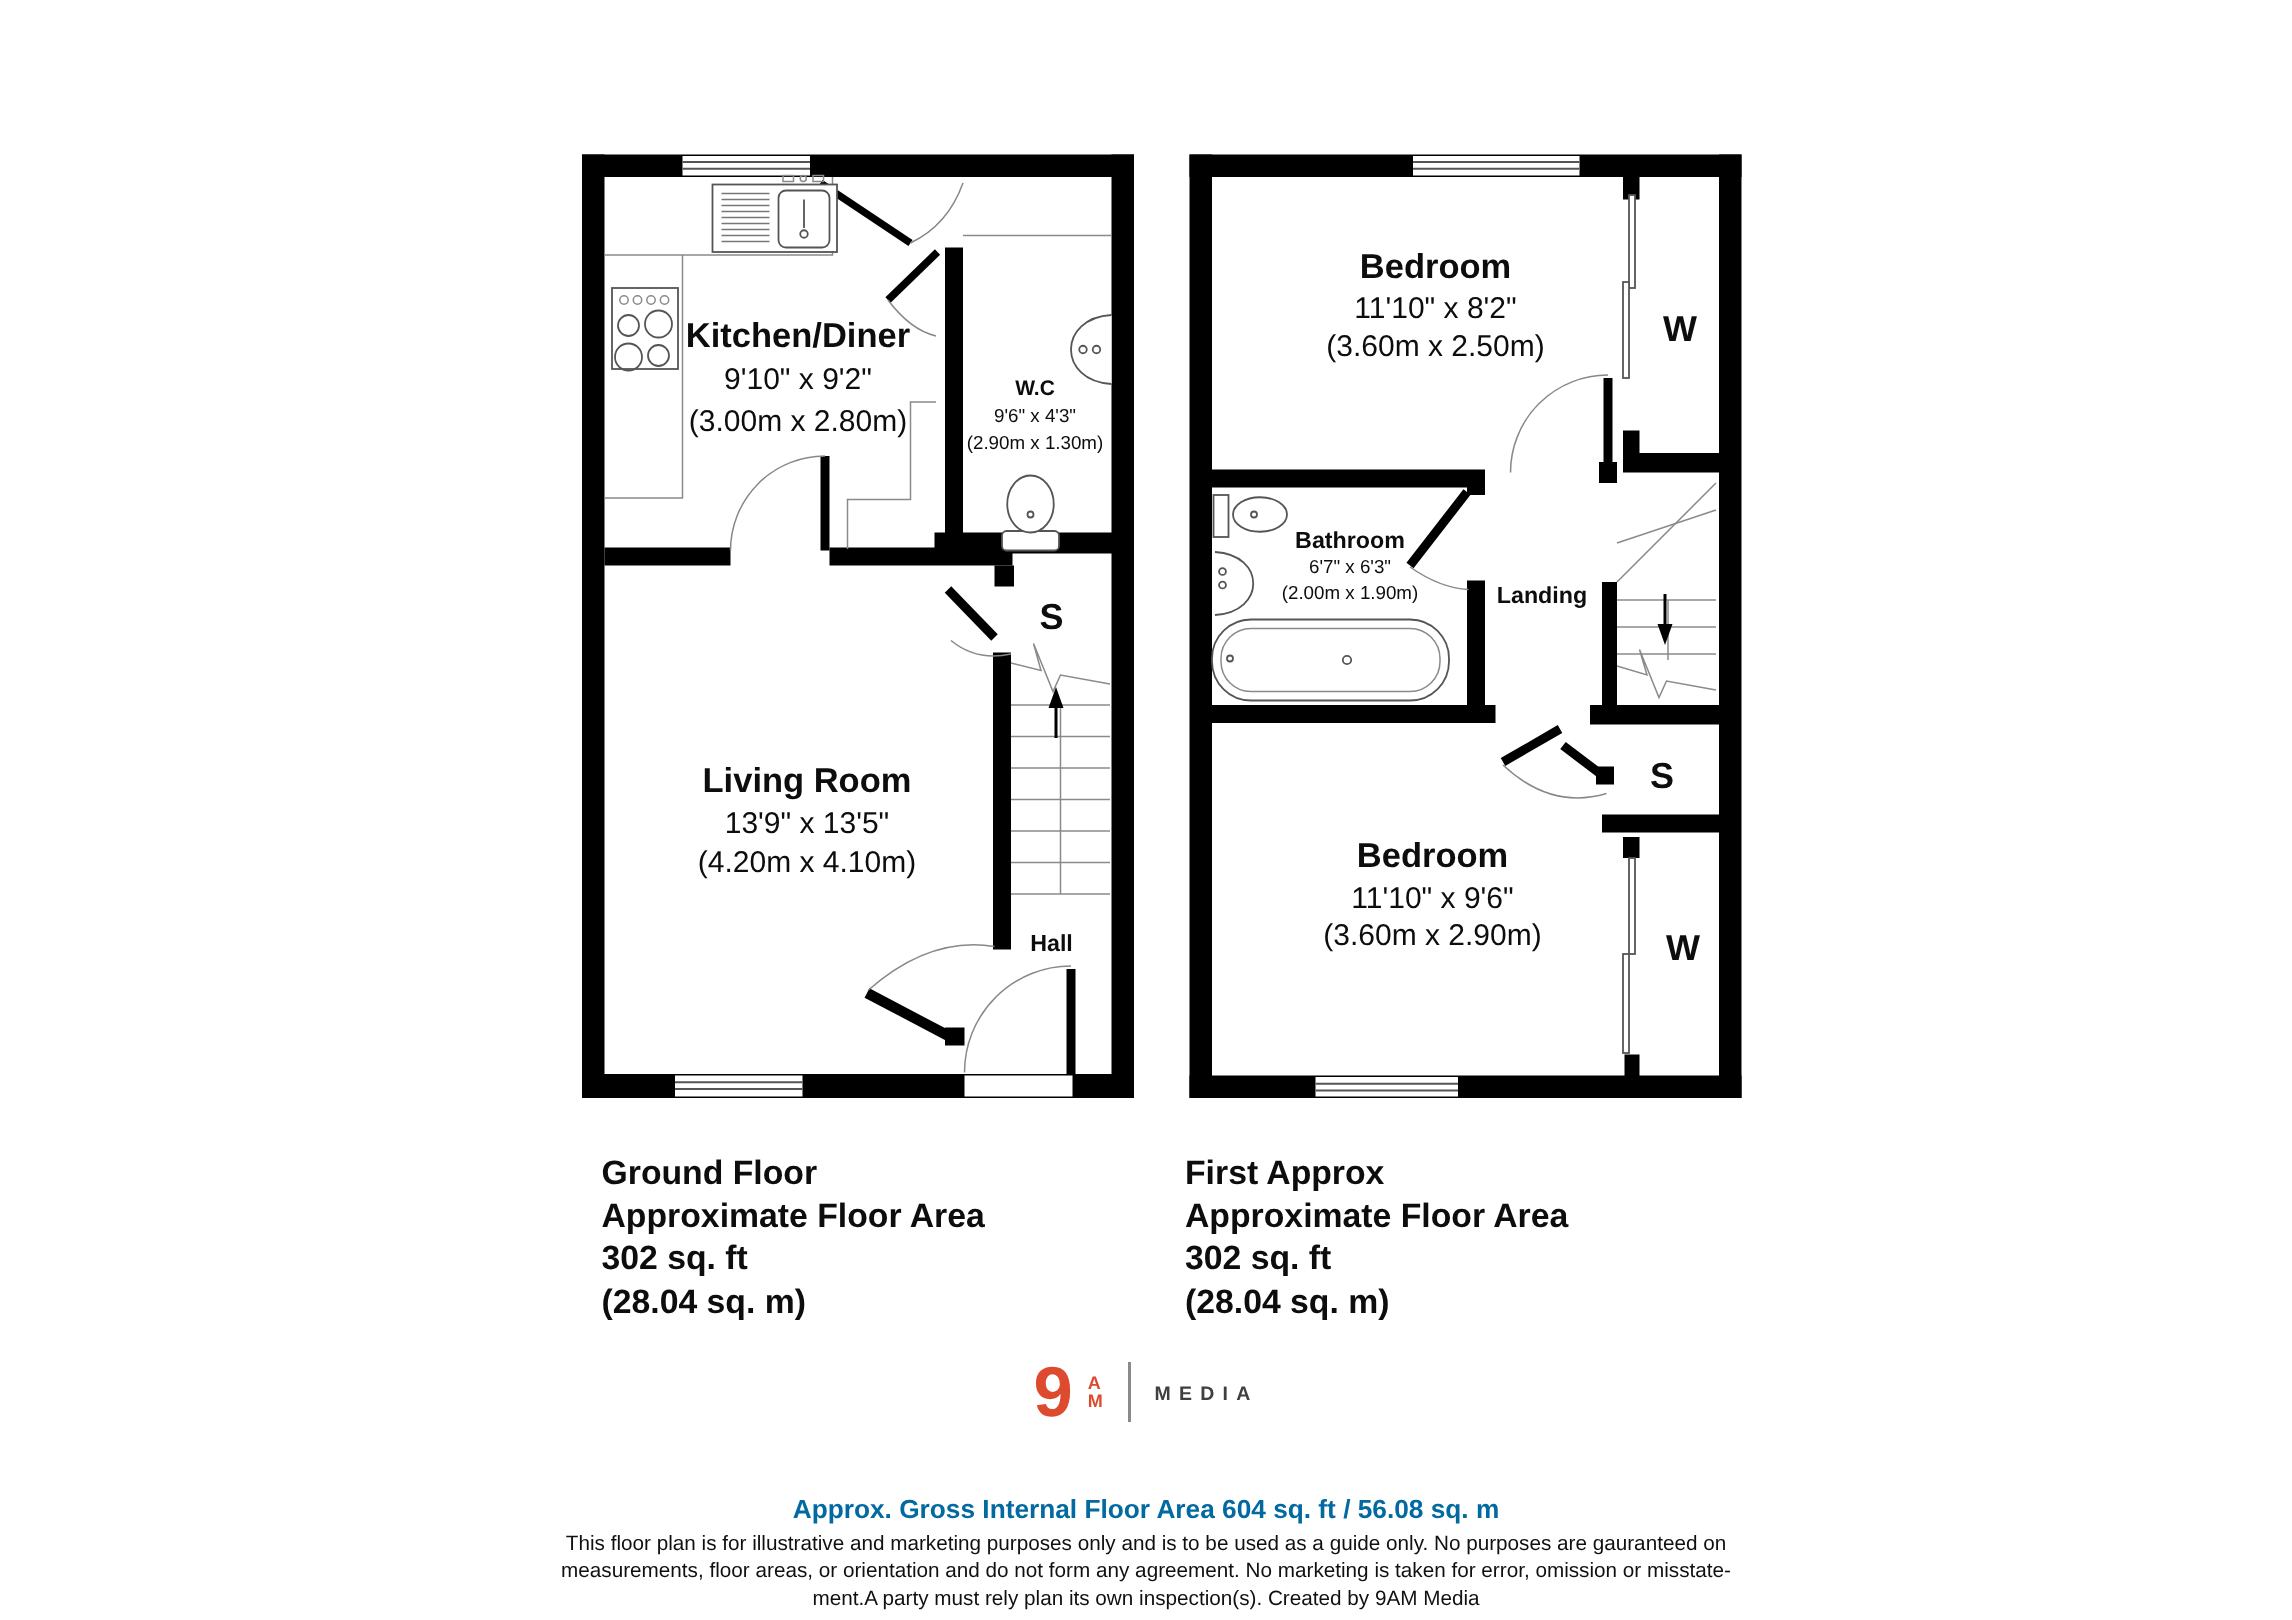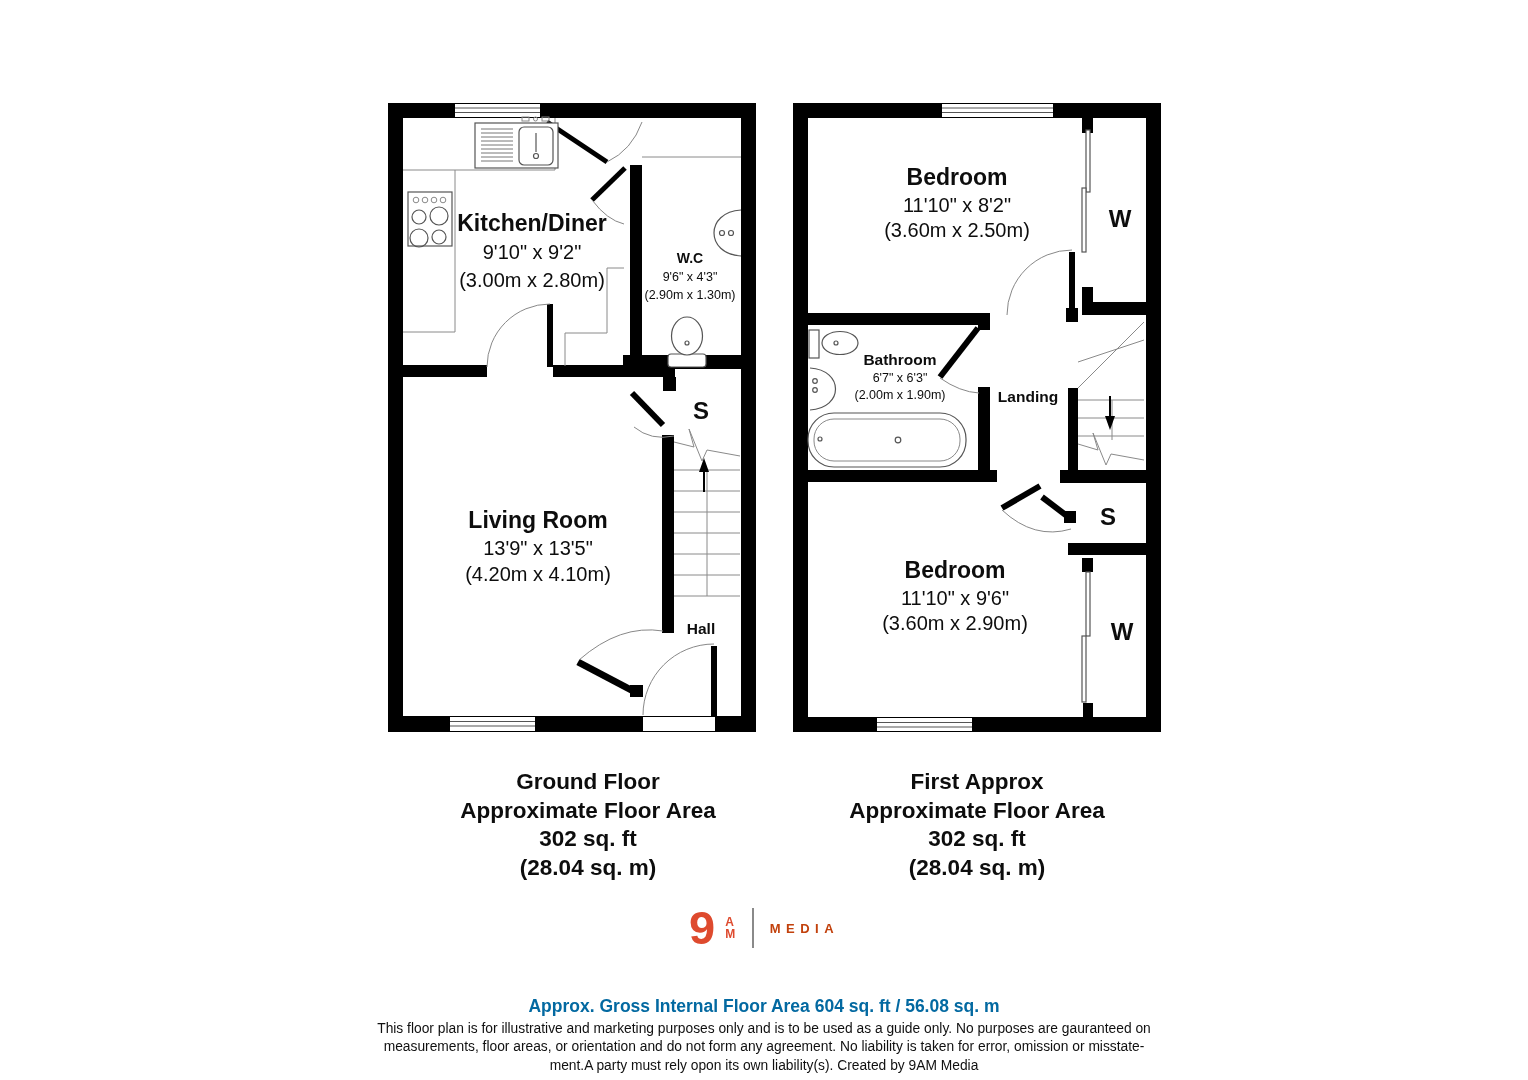--- a/index.html
+++ b/index.html
@@ -15,29 +15,29 @@
   .t-xl-b{font-size:24px;font-weight:bold;}
   .wall{fill:#000;}
   .punch{fill:#fff;}
   .winline{stroke:#555;stroke-width:1.2;}
   .thin{stroke:#8a8a8a;stroke-width:1;fill:none;}
   .fix{stroke:#555;stroke-width:1.2;fill:#fff;}
   .fixline{stroke:#555;stroke-width:1.2;fill:none;}
   .leaf{stroke:#000;fill:none;}
   .arc{stroke:#888;stroke-width:1;fill:none;}
   .tread{stroke:#8a8a8a;stroke-width:1;}
-  .floor-title{position:absolute;top:768px;width:374px;text-align:center;
+  .floor-title{position:absolute;top:768px;width:374px;text-align:left;
                font-size:22.5px;font-weight:bold;line-height:28.5px;color:#0d0d0d;}
   .logo-row{position:absolute;top:906px;left:0;width:100%;display:flex;
             justify-content:center;align-items:center;gap:10px;}
   .logo-digit{font-size:47px;font-weight:bold;line-height:44px;}
   .logo-stack{display:flex;flex-direction:column;font-size:12px;font-weight:bold;
               line-height:12.5px;letter-spacing:1px;}
   .logo-divider{width:1.5px;height:40px;background:#8a8a8a;margin:0 6px;}
-  .logo-word{font-size:13px;font-weight:bold;letter-spacing:5.5px;color:#c2410c;}
+  .logo-word{font-size:13px;font-weight:bold;letter-spacing:5.5px;color:#404040;}
   .footer-bold{position:absolute;top:996px;left:0;width:100%;text-align:center;
                font-size:17.5px;font-weight:bold;color:#0369a1;}
   .disclaimer{position:absolute;top:1020px;left:0;width:100%;text-align:center;
               font-size:13.8px;line-height:18.4px;color:#101010;}
 </style>
 </head>
 <body>
 
 <div class="canvas">
 
@@ -276,17 +276,17 @@
       <span>A</span>
       <span>M</span>
     </span>
     <span class="logo-divider"></span>
     <span class="logo-word">MEDIA</span>
   </div>
 
   <div class="footer-bold">Approx. Gross Internal Floor Area 604 sq. ft / 56.08 sq. m</div>
   <div class="disclaimer">
     <div>This floor plan is for illustrative and marketing purposes only and is to be used as a guide only. No purposes are gauranteed on</div>
-    <div>measurements, floor areas, or orientation and do not form any agreement. No liability is taken for error, omission or misstate-</div>
-    <div>ment.A party must rely opon its own liability(s). Created by 9AM Media</div>
+    <div>measurements, floor areas, or orientation and do not form any agreement. No marketing is taken for error, omission or misstate-</div>
+    <div>ment.A party must rely plan its own inspection(s). Created by 9AM Media</div>
   </div>
 
 </div>
 
 </body></html>

